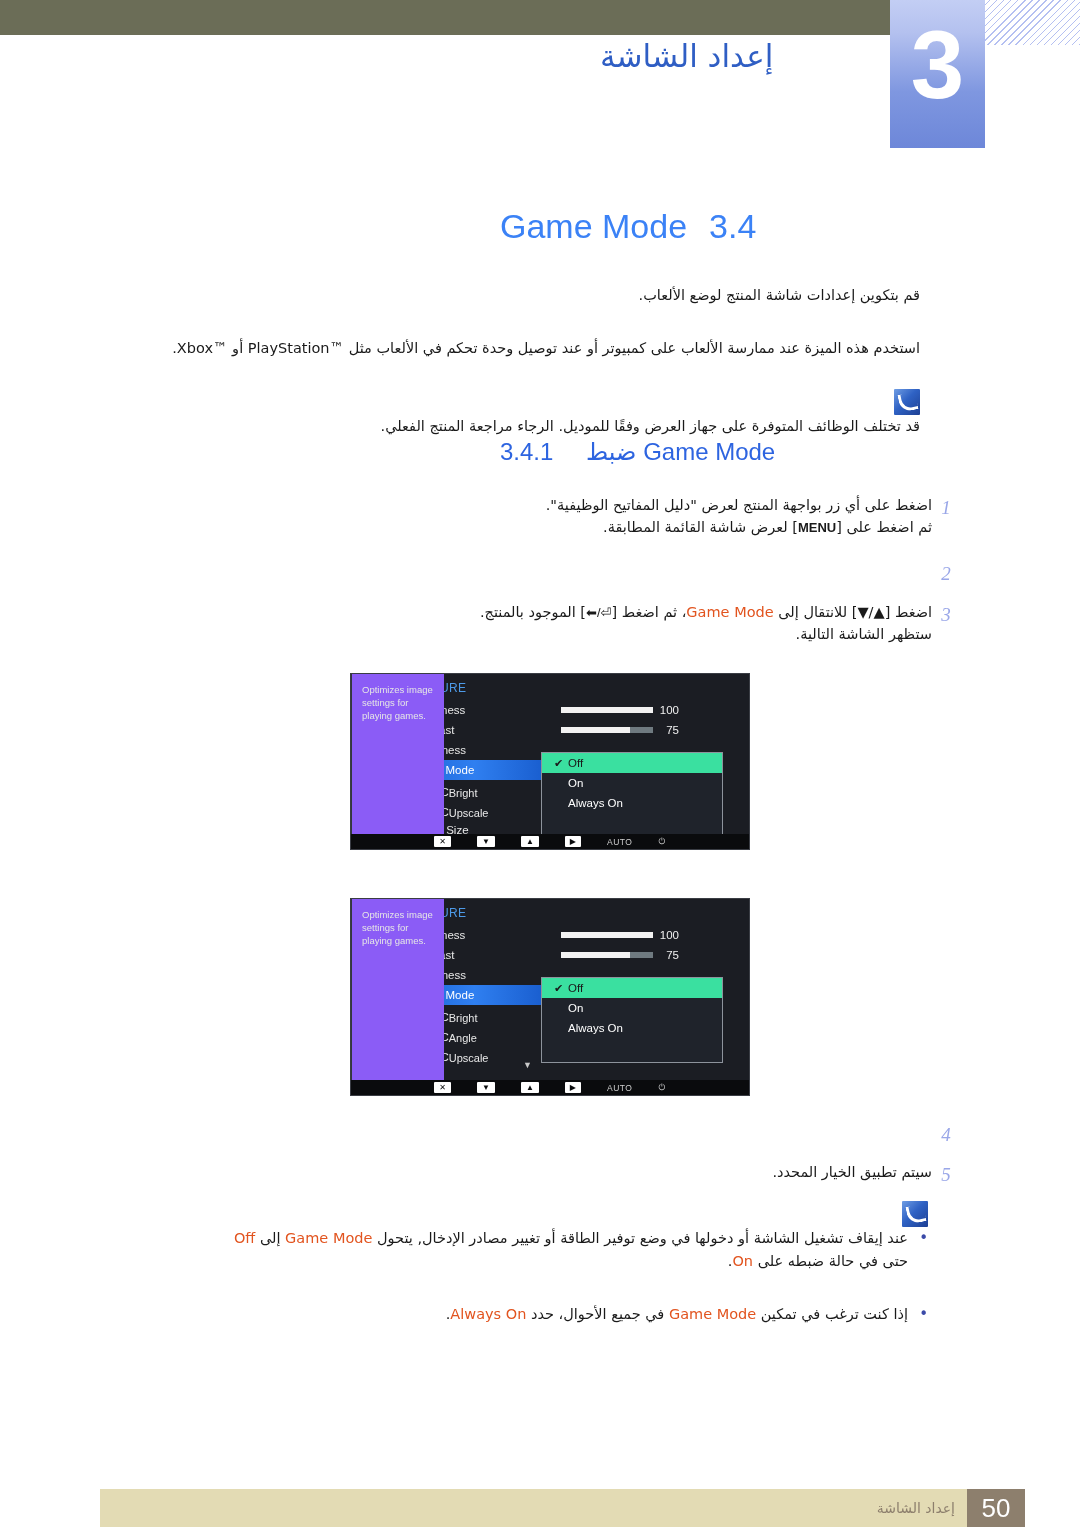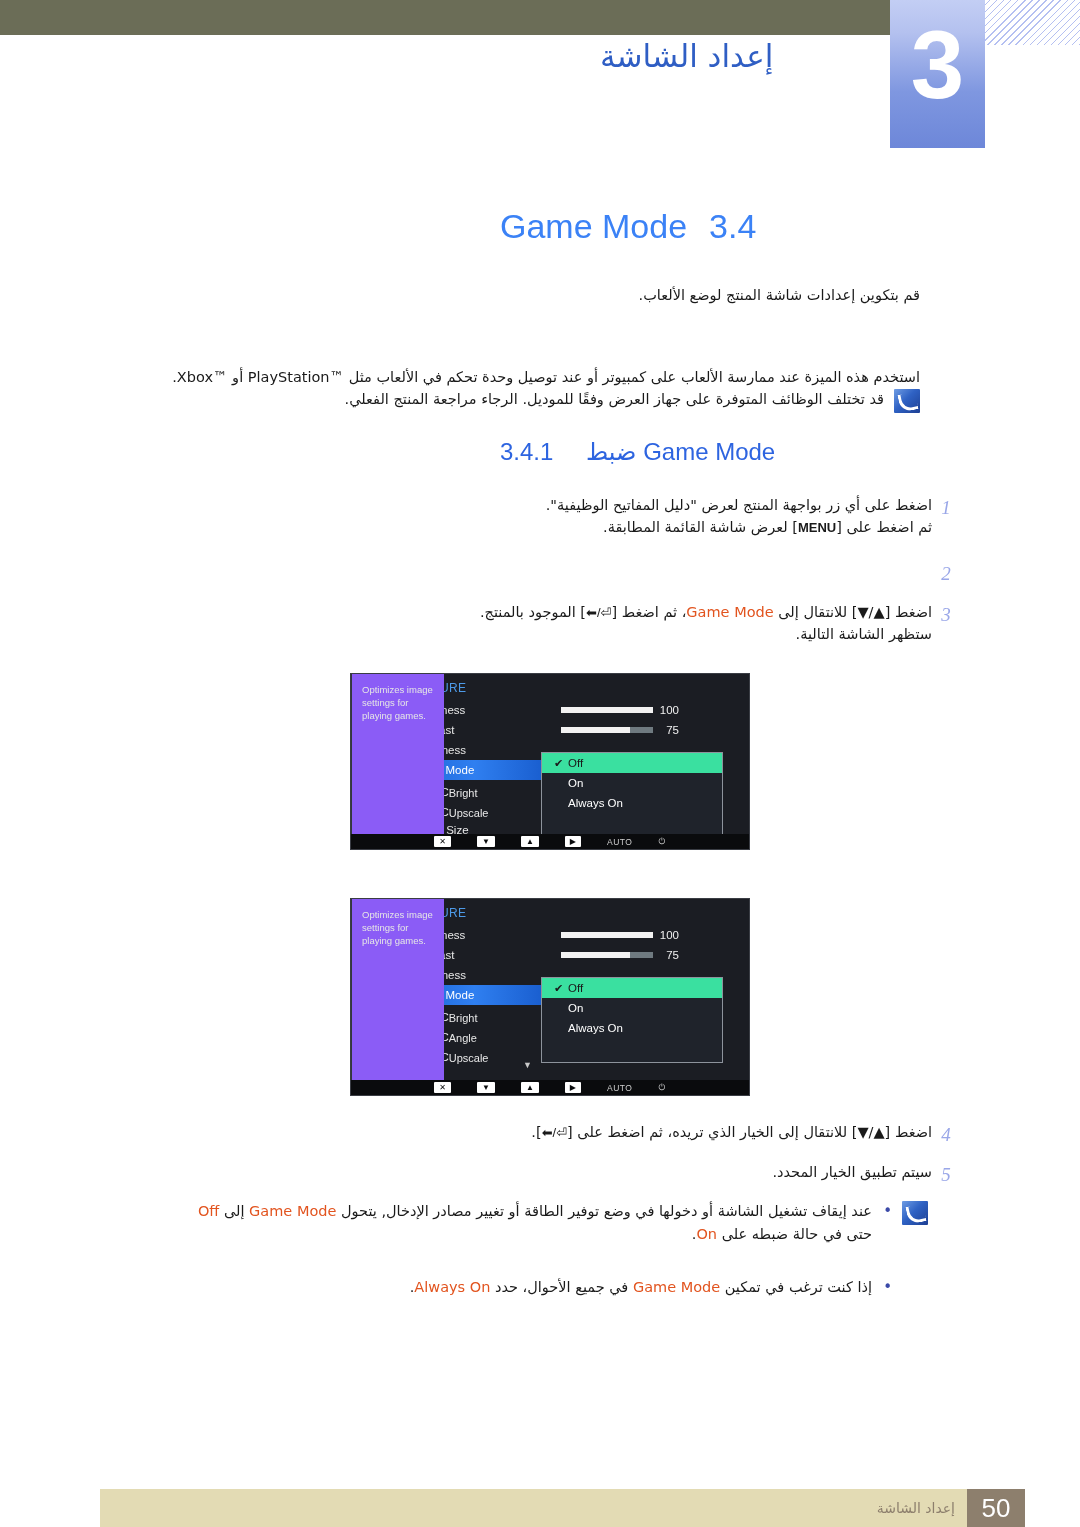--- a/index.html
+++ b/index.html
@@ -24,24 +24,24 @@
     white-space:nowrap;direction:rtl;}
 
   
   .sec-title{position:absolute;right:60px;top:207px;width:520px;text-align:left;
     color:#3b82f6;font-size:34px;white-space:nowrap;direction:ltr;}
   .sec-title .num{margin-left:22px;}
 
   
   .ar{direction:rtl;text-align:right;color:#1a1a1a;font-family:"DejaVu Sans",sans-serif;}
   .p1{position:absolute;right:160px;top:287px;width:760px;font-size:14.5px;}
-  .p2{position:absolute;right:160px;top:340px;width:775px;font-size:14.5px;margin-top:29px;}
-
-  
-  .note{position:absolute;display:flex;align-items:flex-start;direction:rtl;}
+  .p2{position:absolute;right:160px;top:340px;width:775px;font-size:14.5px;}
+
+  
+  .note{position:absolute;display:flex;align-items:flex-start;direction:rtl;flex-direction:column;}
   .note-ico{width:26px;height:24px;flex:0 0 26px;margin-left:10px;margin-top:1px;
     background:linear-gradient(135deg,#6f9de4 0%,#2f62c4 45%,#1d3f93 100%);
     position:relative;border-radius:1px;}
   .note-ico:after{content:"";position:absolute;left:5px;top:4px;width:15px;height:15px;
     border-left:3px solid #ffffff;border-bottom:3px solid #ffffff;
     border-radius:0 0 0 12px;transform:rotate(-12deg);}
   .note-body{font-size:14.5px;line-height:1.55;color:#1a1a1a;
     font-family:"DejaVu Sans",sans-serif;}
   .note1{right:160px;top:388px;width:760px;}
   .note1 .note-body{width:720px;text-align:right;}
@@ -418,23 +418,20 @@
         <span class="txt">AUTO</span>
       </span>
       <span class="bb">
         <span class="txt">⏻</span>
       </span>
     </div>
 </div>
 
 <div class="step s4">
   <span class="step-num">4</span>
-  <span class="step-txt">
-    <span>اضغط [▲/▼] للانتقال إلى الخيار الذي تريده، ثم اضغط على [</span><span class="key">⏎/⬅</span><span>].</span>
-  </span>
 </div>
 
 <div class="step s5">
   <span class="step-num">5</span>
   <span class="step-txt">سيتم تطبيق الخيار المحدد.</span>
 </div>
 
 <div class="note note2">
   <span class="note-ico"></span>
   <div class="note-body">

